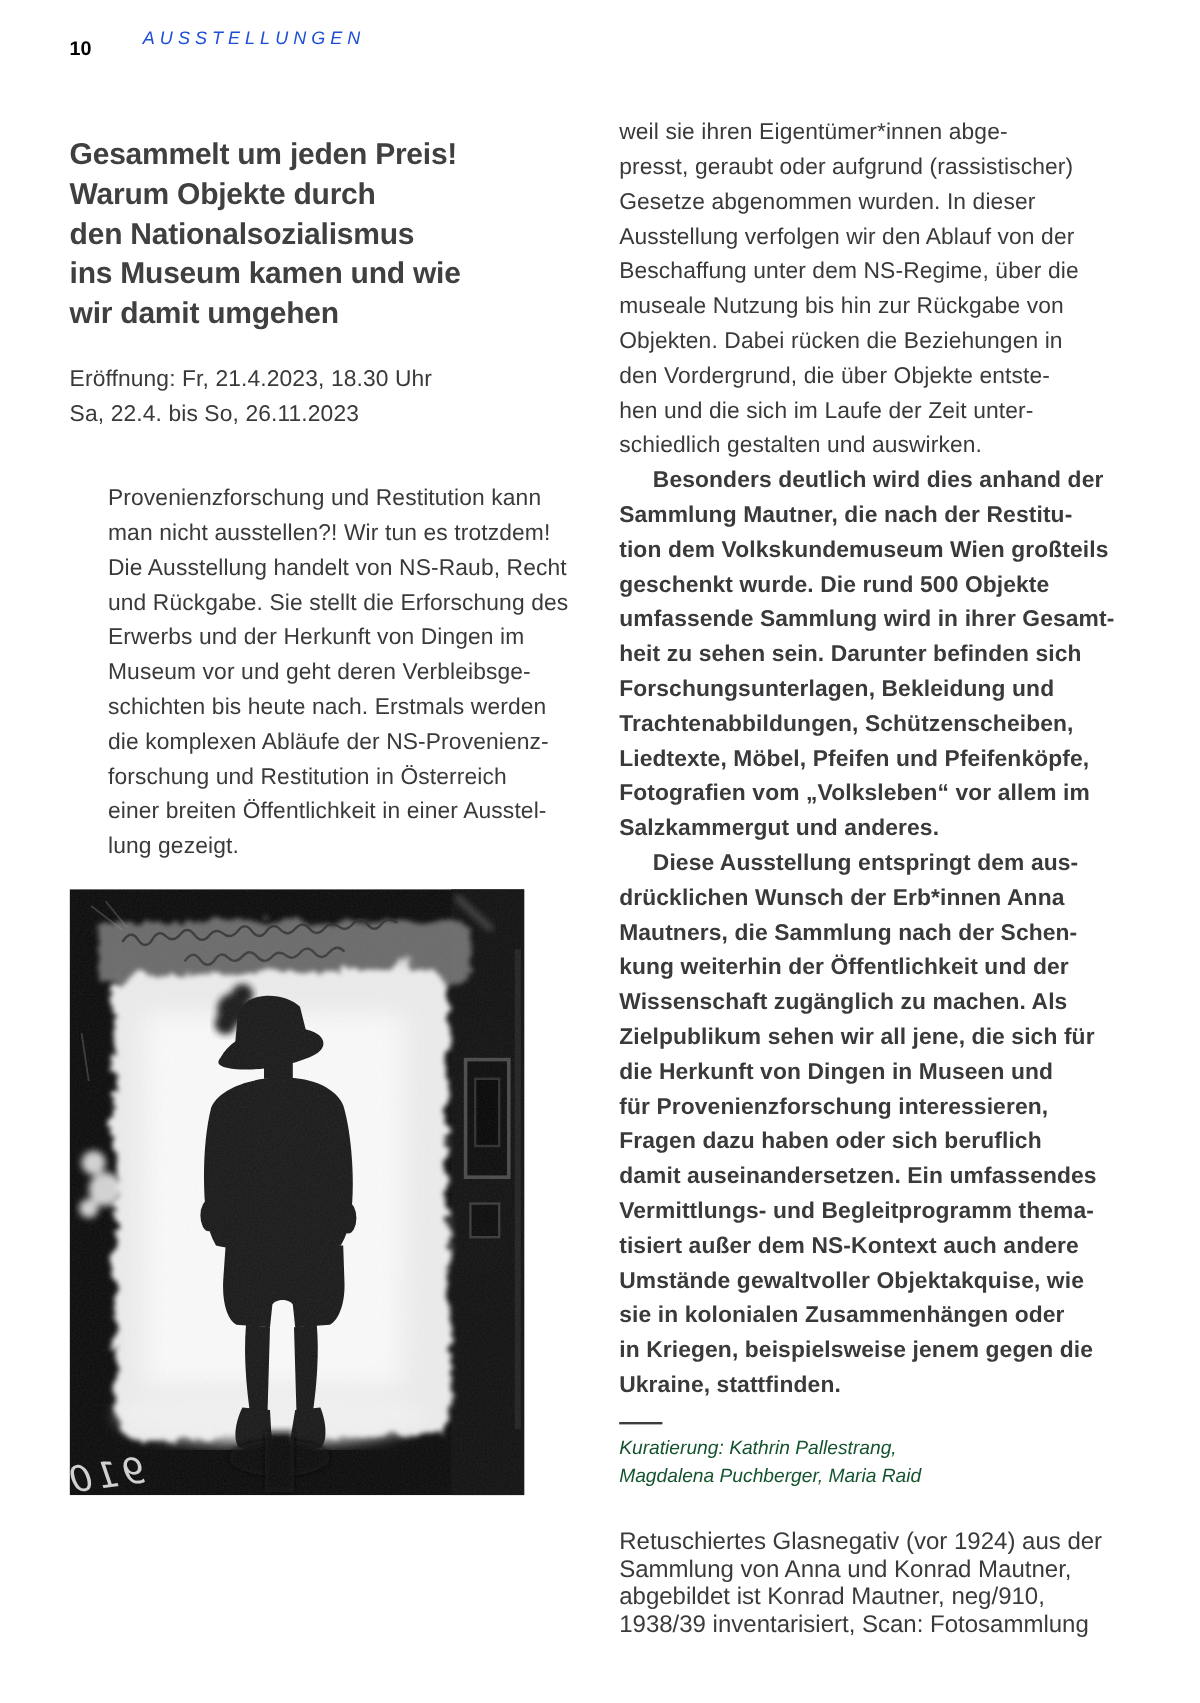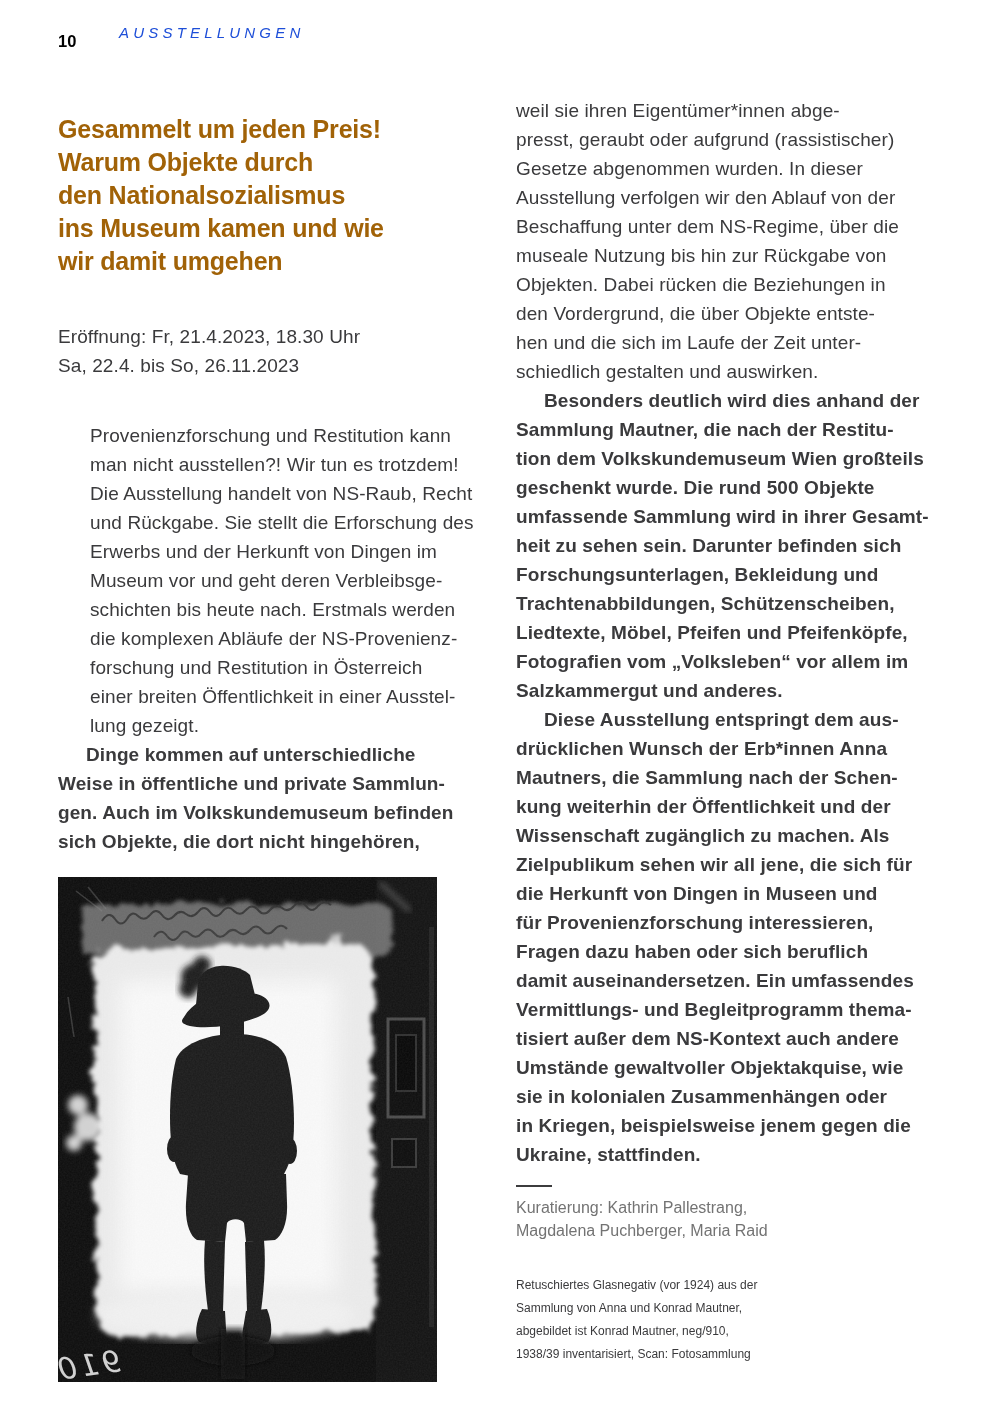--- a/index.html
+++ b/index.html
@@ -6,27 +6,27 @@
   .page{
     position:relative;width:1000px;height:1419px;background:#ffffff;
     font-family:"Liberation Sans",sans-serif;color:#3a3a3c;overflow:hidden;
   }
   .pageno{position:absolute;left:58px;top:32px;font-size:16.5px;font-weight:700;color:#000000;}
   .section-label{position:absolute;left:119px;top:24px;font-size:15px;letter-spacing:4.2px;color:#1d4ed8;font-style:italic;}
   .col{position:absolute;top:96px;}
   .col-left{left:58px;width:446px;}
   .col-right{left:516px;width:474px;}
   .lines{white-space:pre;font-size:19px;line-height:29px;letter-spacing:0.1px;}
-  .title{white-space:pre;font-size:25px;line-height:33px;font-weight:700;color:#a16207;letter-spacing:-0.2px;}
-  .dates{margin-top:44px;}
+  .title{white-space:pre;font-size:25px;line-height:33px;font-weight:700;color:#404040;letter-spacing:-0.2px;}
+  .dates{margin-top:24px;}
   .para-first{margin-top:41px;margin-left:32px;}
   .indent{text-indent:28px;font-weight:bold;}
   .rule{width:36px;height:0;border-top:2px solid #3c3c3e;margin-top:16px;}
-  .credits{margin-top:9px;font-size:16px;line-height:23px;white-space:pre;color:#737373;}
-  .caption{margin-top:32px;font-size:12px;line-height:23px;white-space:pre;color:#3a3a3c;}
+  .credits{margin-top:9px;font-size:16px;line-height:23px;white-space:pre;color:#14532d;font-style:italic;}
+  .caption{margin-top:32px;font-size:20px;line-height:23px;white-space:pre;color:#3a3a3c;}
   figure.photo{margin:21px 0 0 0;width:379px;height:505px;}
   figure.photo svg{display:block;}
 </style>
 </head>
 <body>
 
 <div class="page">
 
   <div class="pageno">10</div>
   <div class="section-label">AUSSTELLUNGEN</div>
@@ -43,24 +43,20 @@
 man nicht ausstellen?! Wir tun es trotzdem!
 Die Ausstellung handelt von NS-Raub, Recht
 und Rückgabe. Sie stellt die Erforschung des
 Erwerbs und der Herkunft von Dingen im
 Museum vor und geht deren Verbleibsge-
 schichten bis heute nach. Erstmals werden
 die komplexen Abläufe der NS-Provenienz-
 forschung und Restitution in Österreich
 einer breiten Öffentlichkeit in einer Ausstel-
 lung gezeigt.</div>
-    <div class="lines indent">Dinge kommen auf unterschiedliche
-Weise in öffentliche und private Sammlun-
-gen. Auch im Volkskundemuseum befinden
-sich Objekte, die dort nicht hingehören,</div>
 
     <figure class="photo">
       <svg width="379" height="505" viewBox="0 0 379 505" role="img" aria-label="Retuschiertes Glasnegativ">
         <defs>
           <filter id="rough" x="-20%" y="-20%" width="140%" height="140%">
             <feTurbulence type="turbulence" baseFrequency="0.045" numOctaves="4" seed="7" result="t"></feTurbulence>
             <feDisplacementMap in="SourceGraphic" in2="t" scale="16"></feDisplacementMap>
             <feGaussianBlur stdDeviation="2"></feGaussianBlur>
           </filter>
           <filter id="blur3">

